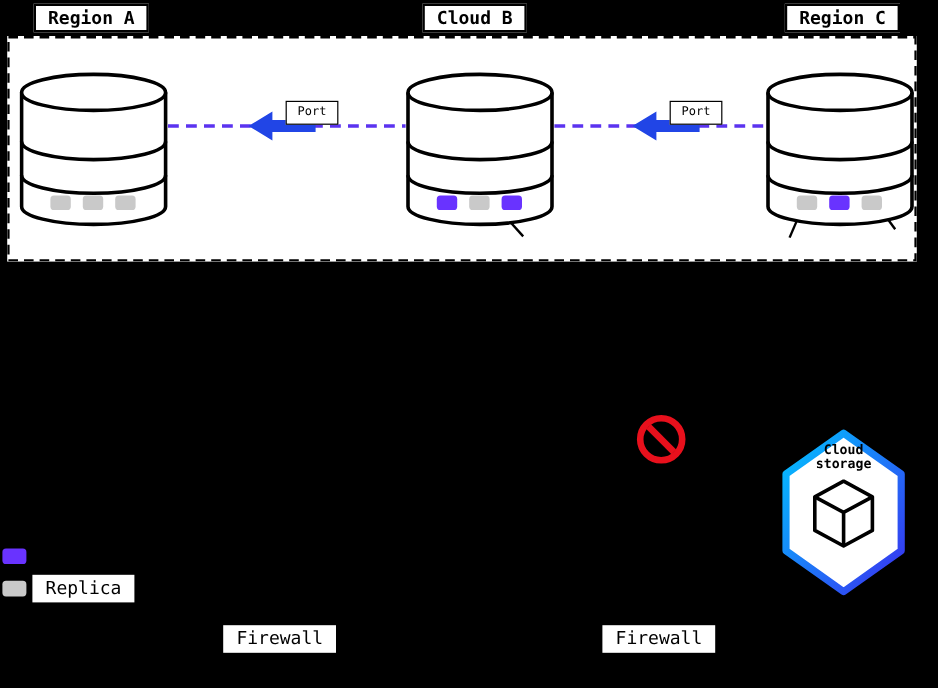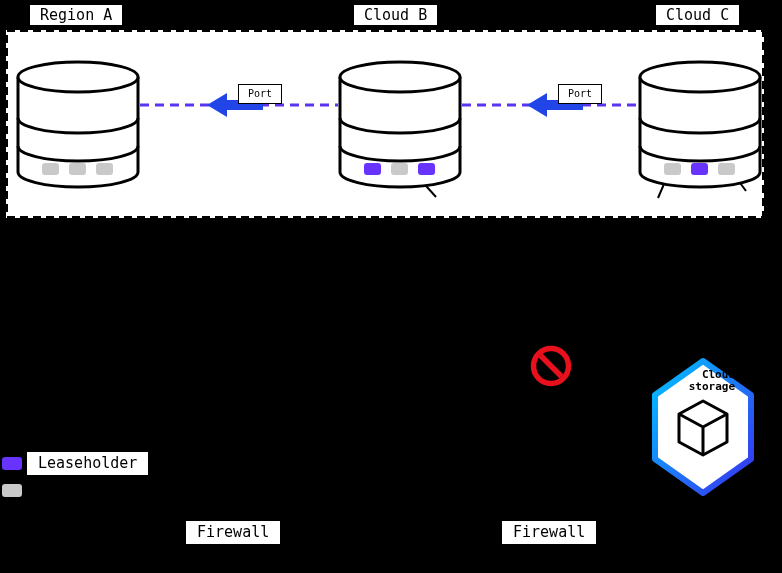--- a/index.html
+++ b/index.html
@@ -7,40 +7,40 @@
     --connection_dash:#5b33f0; --arrow:#2145e6; --blocked:#e8101c;
     --hex_gradient_start:#00c3ff; --hex_gradient_end:#3a2ff0;
   }
   *{box-sizing:border-box;margin:0;padding:0}
   html,body{background:#000}
   body{font-family:"DejaVu Sans Mono","Liberation Mono",monospace;}
   .stage{position:relative;width:782px;height:573px;background:var(--background);overflow:hidden}
   .panel{position:absolute;left:6px;top:30px;width:758px;height:188px;background:var(--panel)}
   .overlay{position:absolute;left:6px;top:30px;pointer-events:none}
   .chip{position:absolute;background:#fff;color:#000;white-space:nowrap}
-  .region-chip{top:3px;height:24px;line-height:20px;border:2px solid #000;font-weight:normal;font-size:15px;padding:0 10px}
+  .region-chip{top:3px;height:24px;line-height:20px;border:2px solid #000;font-weight:bold;font-size:15px;padding:0 10px}
   .port-chip{top:84px;height:20px;line-height:17px;border:1.5px solid #000;font-size:10px;padding:0 9px}
   .plain-chip{font-size:15px;height:23px;line-height:23px;padding:0 11px}
   .db{position:absolute}
   .icon{position:absolute}
   .sqrow{position:absolute;top:163px;display:flex;gap:10px}
   .sq{width:17px;height:12px;border-radius:3px}
   .swatch{position:absolute;left:2px;width:20px;height:13px;border-radius:3px}
-  .cloud-label{position:absolute;left:671px;top:369px;width:64px;text-align:right;font-size:11px;font-weight:bold;line-height:12px;color:#000}
+  .cloud-label{position:absolute;left:671px;top:369px;width:64px;text-align:center;font-size:11px;font-weight:bold;line-height:12px;color:#000}
 </style>
 </head>
 <body>
 
 <div class="stage">
 
   <div class="panel"></div>
 
   <div class="chip region-chip" style="left:28px">Region A</div>
   <div class="chip region-chip" style="left:352px">Cloud B</div>
-  <div class="chip region-chip" style="left:654px">Cloud C</div>
+  <div class="chip region-chip" style="left:654px">Region C</div>
 
   <svg class="overlay" width="758" height="188" viewBox="0 0 758 188">
     <rect x="1" y="1" width="756" height="186" fill="none" stroke="#000" stroke-width="2" stroke-dasharray="8 5"></rect>
     <path d="M134 75 H332" fill="none" style="stroke:var(--connection_dash)" stroke-width="3" stroke-dasharray="9 6"></path>
     <path d="M456 75 H632" fill="none" style="stroke:var(--connection_dash)" stroke-width="3" stroke-dasharray="9 6"></path>
     <polygon points="201,75 221,63 221,70 257,70 257,80 221,80 221,87" style="fill:var(--arrow)"></polygon>
     <polygon points="521,75 541,63 541,70 577,70 577,80 541,80 541,87" style="fill:var(--arrow)"></polygon>
     <path d="M412 147 L430 167" stroke="#000" stroke-width="2"></path>
     <path d="M661 147 L652 168" stroke="#000" stroke-width="2"></path>
     <path d="M729 146 L740 161" stroke="#000" stroke-width="2"></path>
@@ -100,19 +100,19 @@
   </svg>
   <div class="cloud-label">Cloud storage</div>
   <svg class="icon" style="left:676px;top:398px" width="54" height="60" viewBox="0 0 54 60">
     <g fill="none" stroke="#000" stroke-width="3" stroke-linejoin="round">
       <path d="M27 3 L51 16 V44 L27 57 L3 44 V16 Z"></path>
       <path d="M3 16 L27 29 L51 16 M27 29 V57"></path>
     </g>
   </svg>
 
   <div class="swatch" style="top: 457px; background: rgb(105, 51, 255);"></div>
-  <div class="chip plain-chip" style="left:27px;top:452px">Leaseholder</div>
   <div class="swatch" style="top: 484px; background: rgb(201, 201, 201);"></div>
+  <div class="chip plain-chip" style="left:27px;top:479px">Replica</div>
 
   <div class="chip plain-chip" style="left:186px;top:521px">Firewall</div>
   <div class="chip plain-chip" style="left:502px;top:521px">Firewall</div>
 
 </div>
 
 </body></html>

